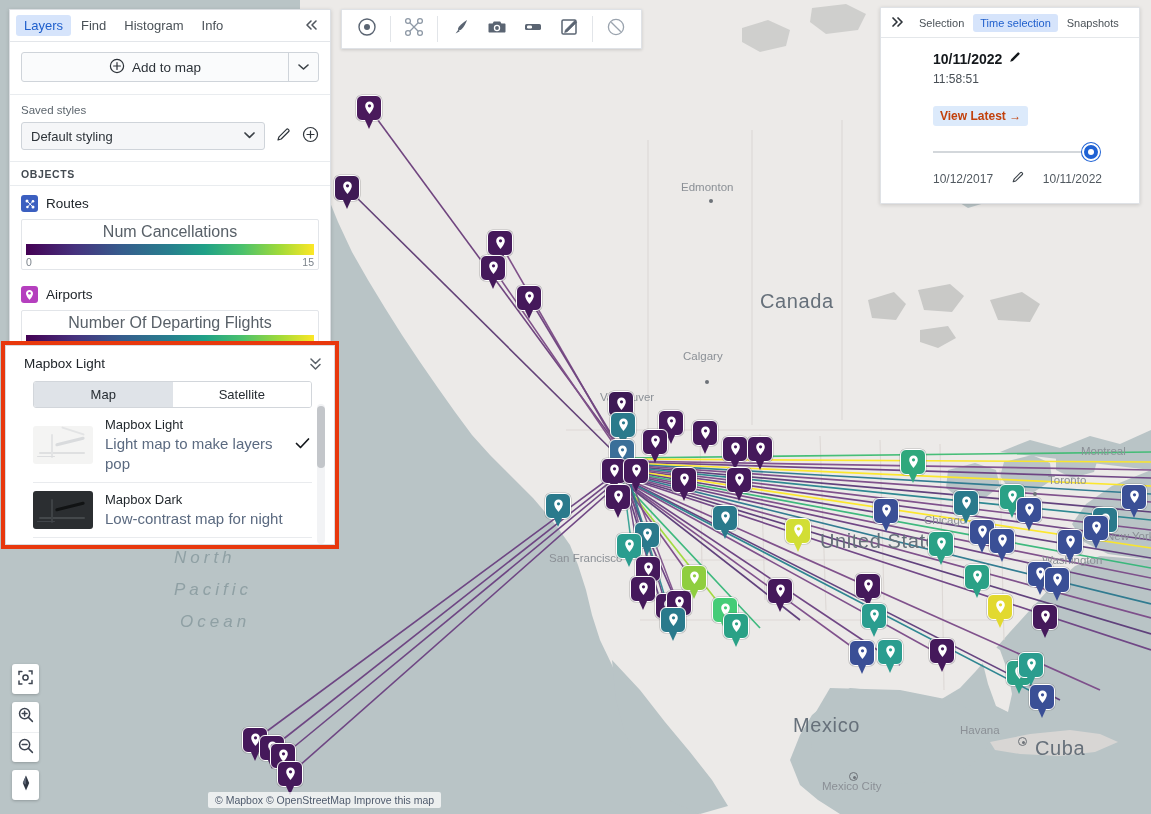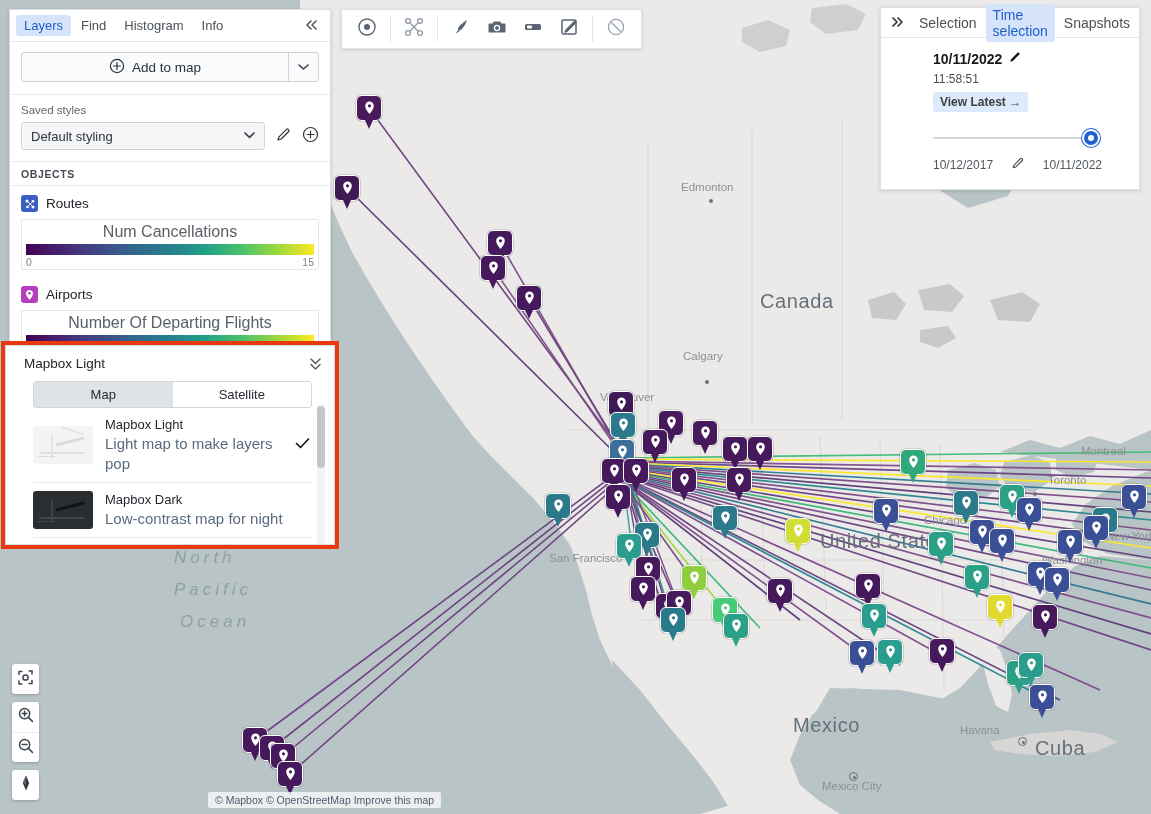--- a/index.html
+++ b/index.html
@@ -227,28 +227,28 @@
     border: 1px solid #dfe2e6;
     box-shadow: 0 1px 4px rgba(0,0,0,.15);
     z-index: 30;
   }
   .rp-tabs {
     display: flex; align-items: center; gap: 2px;
     height: 30px; padding: 0 6px;
     border-bottom: 1px solid #e4e7ea;
   }
   .rp-expand { color: #2f353b; font-size: 14px; padding: 0 5px 0 2px; cursor: pointer; line-height: 1; }
-  .rp-tab { font-size: 14px; color: #4a5157; padding: 3px 7px; border-radius: 3px; cursor: pointer; }
+  .rp-tab { font-size: 11px; color: #4a5157; padding: 3px 7px; border-radius: 3px; cursor: pointer; }
   .rp-tab.active { background: #d6e4fb; color: #1f5fcc; }
   .rp-body { padding: 12px 33px 16px 52px; }
   .rp-date { font-size: 14px; font-weight: bold; color: #14181c; display: flex; align-items: center; gap: 6px; }
   .rp-time { font-size: 12px; color: #474e55; margin-top: 5px; }
   .rp-latest {
-    display: inline-block; margin-top: 6px;
-    background: #dceafb; color: #404040;
+    display: inline-block; margin-top: 20px;
+    background: #dceafb; color: #c2410c;
     font-size: 12px; font-weight: bold;
     padding: 3px 7px; border-radius: 3px; cursor: pointer; text-align: center;
   }
   .rp-slider { position: relative; height: 26px; margin-top: 14px; margin-right: 6px; }
   .rp-track {
     position: absolute; left: 0; right: 8px; top: 11px; height: 2px; background: #d3d7db;
   }
   .rp-knob {
     position: absolute; right: 0px; top: 3px;
     width: 18px; height: 18px; border-radius: 50%;

